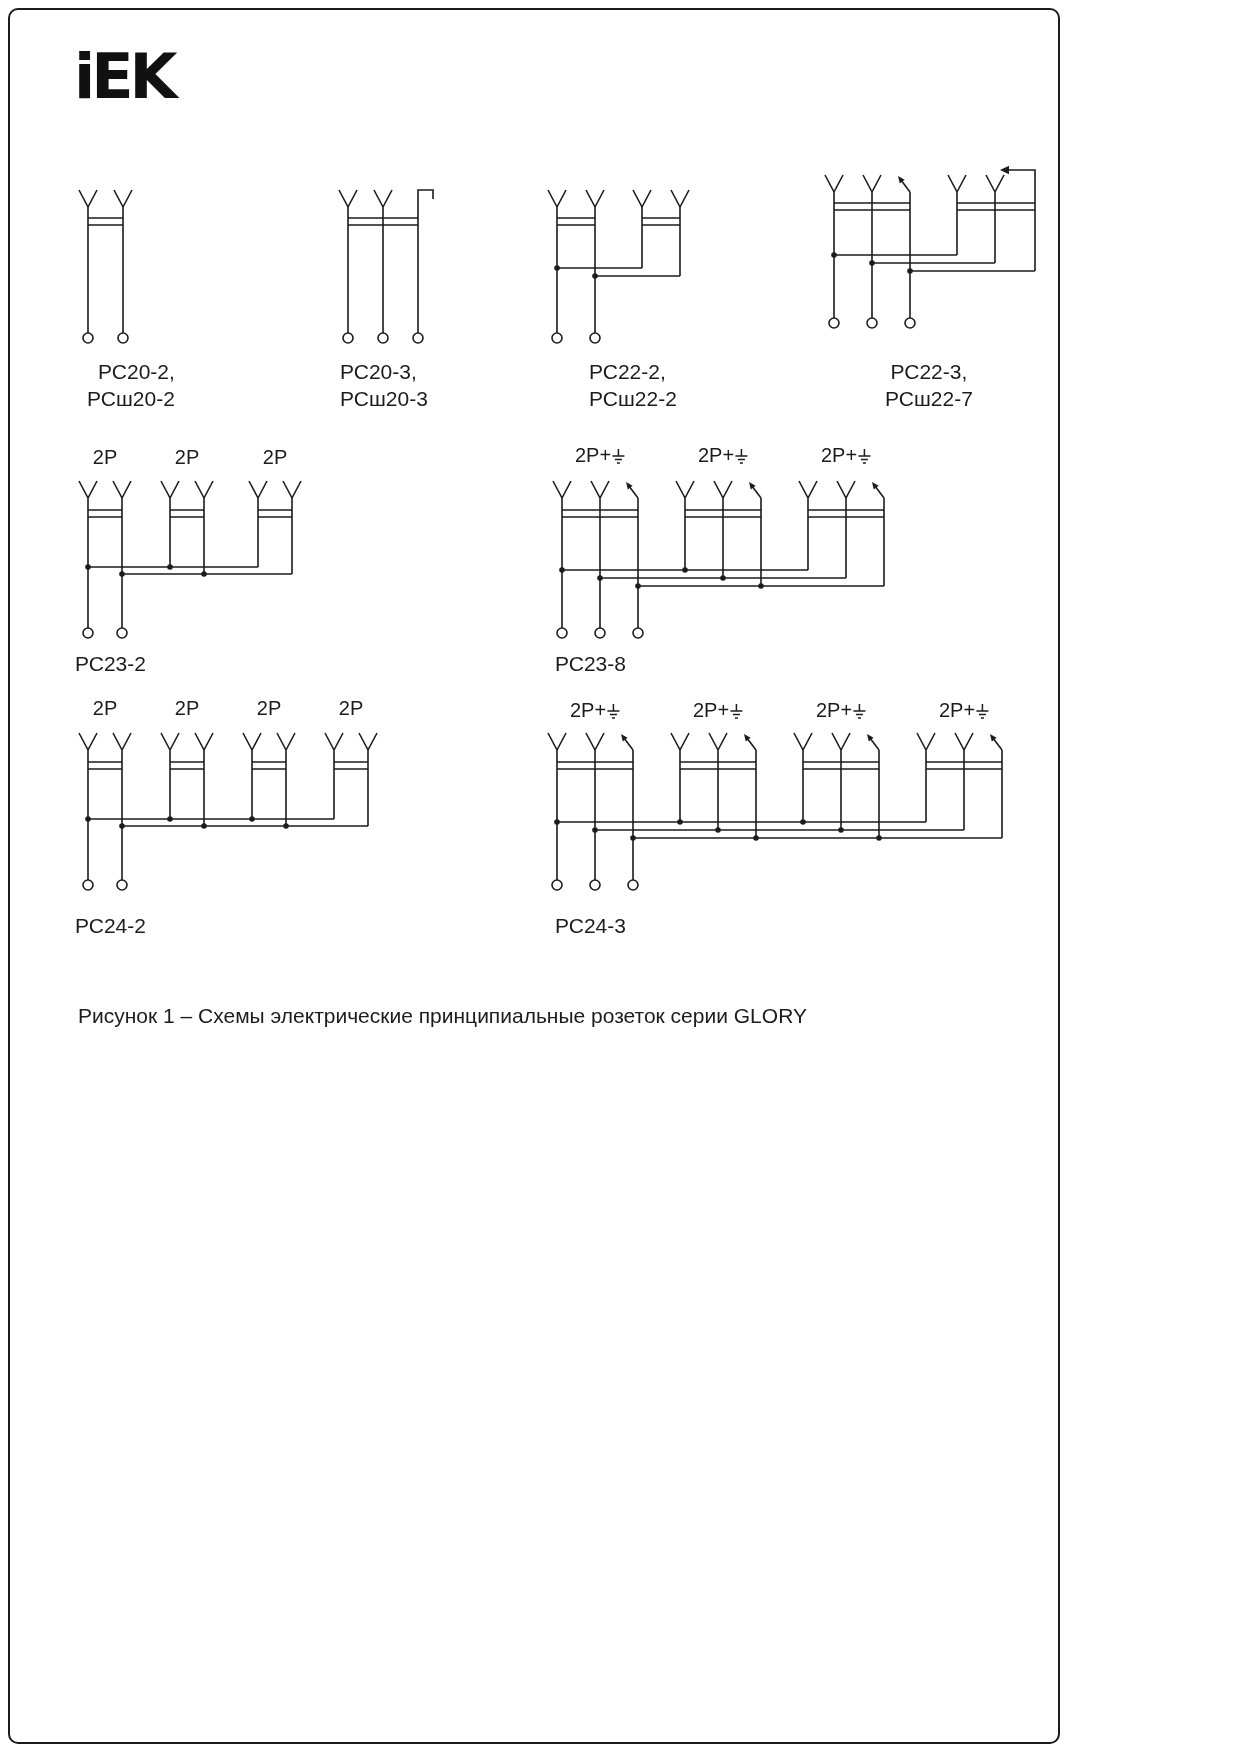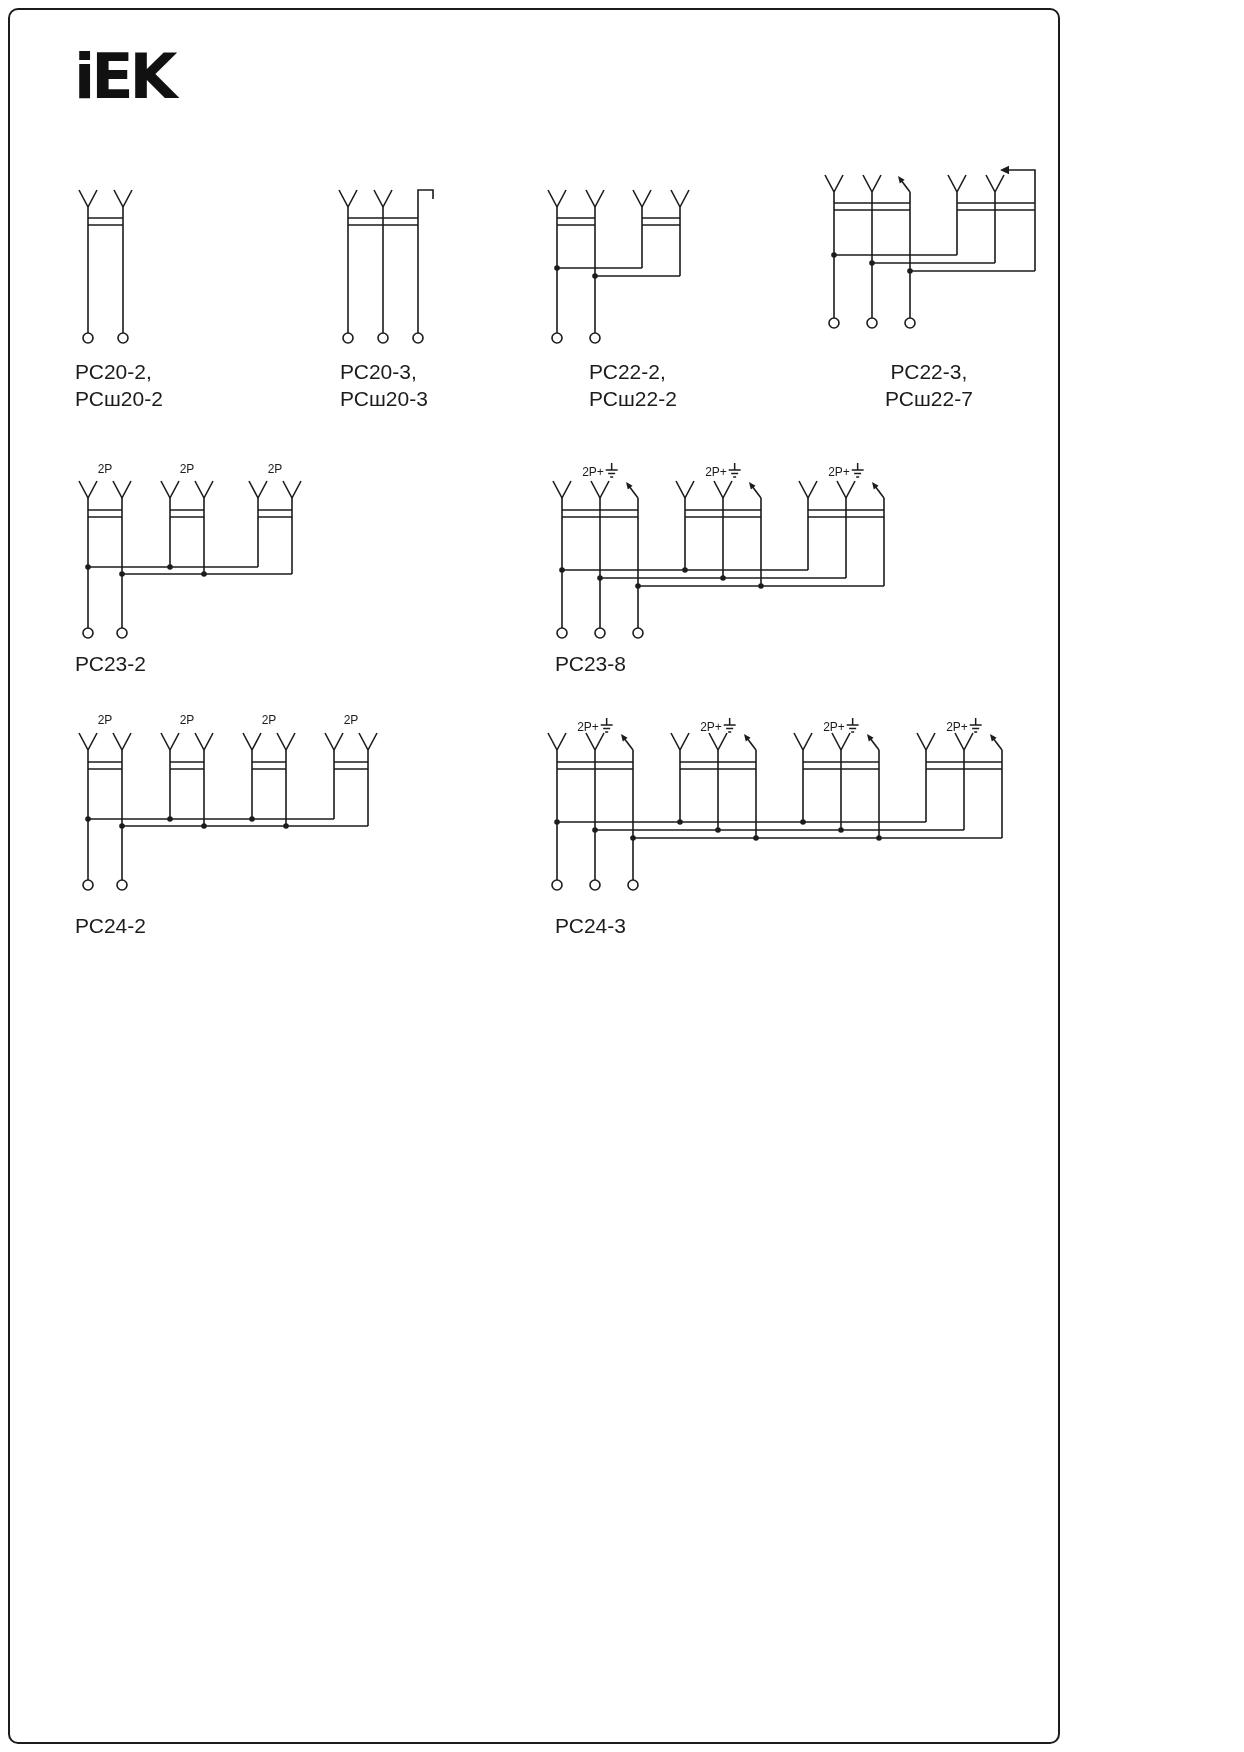--- a/index.html
+++ b/index.html
@@ -22,22 +22,22 @@
   svg.sch { stroke:#1c1c1c; stroke-width:1.6; overflow:visible; }
   svg.sch path { fill:none; }
   svg.sch .term { fill:#ffffff; }
   svg.sch .dot  { fill:#1c1c1c; stroke:none; }
   .dlabel {
     position:absolute; font-size:21px; line-height:27px; color:#1c1c1c;
     white-space:nowrap;
   }
   .pole-label {
     position:absolute; transform:translateX(-50%);
-    font-size:12px; color:#1c1c1c; display:flex; align-items:flex-end;
-    gap:1px; white-space:nowrap;margin-top:16px;
+    font-size:20px; color:#1c1c1c; display:flex; align-items:center;
+    gap:1px; white-space:nowrap;
   }
   .earth { margin-top:3px; stroke:#1c1c1c; stroke-width:1.5; }
   .earth path { fill:none; }
   .caption { position:absolute; left:78px; top:1004px; font-size:21px; color:#1c1c1c; }
 </style>
 </head>
 <body>
 
 <div class="page">
   <div class="page-border"></div>
@@ -108,21 +108,21 @@
                M187,12 H215 V113"></path>
       <circle class="dot" cx="14" cy="97" r="2.8"></circle>
         <circle class="dot" cx="52" cy="105" r="2.8"></circle>
         <circle class="dot" cx="90" cy="113" r="2.8"></circle>
       <circle class="term" cx="14" cy="165" r="5"></circle>
       <circle class="term" cx="52" cy="165" r="5"></circle>
       <circle class="term" cx="90" cy="165" r="5"></circle>
     </svg>
   </div>
 
-  <div class="dlabel" style="left:75px; top:358px;">
+  <div class="dlabel" style="left:87px; top:358px;text-align:right;">
     <div>РС20-2,</div>
     <div>РСш20-2</div>
   </div>
   <div class="dlabel" style="left:340px; top:358px;">
     <div>РС20-3,</div>
     <div>РСш20-3</div>
   </div>
   <div class="dlabel" style="left:555px; top:358px;margin-left:34px;">
     <div>РС22-2,</div>
     <div>РСш22-2</div>
@@ -320,13 +320,14 @@
     </svg>
   </div>
 
   <div class="dlabel" style="left:75px; top:912px;">
     <div>РС24-2</div>
   </div>
   <div class="dlabel" style="left:555px; top:912px;">
     <div>РС24-3</div>
   </div>
 
+  <div class="caption">Рисунок 1 – Схемы электрические принципиальные розеток серии GLORY</div>
 </div>
 
 </body></html>

